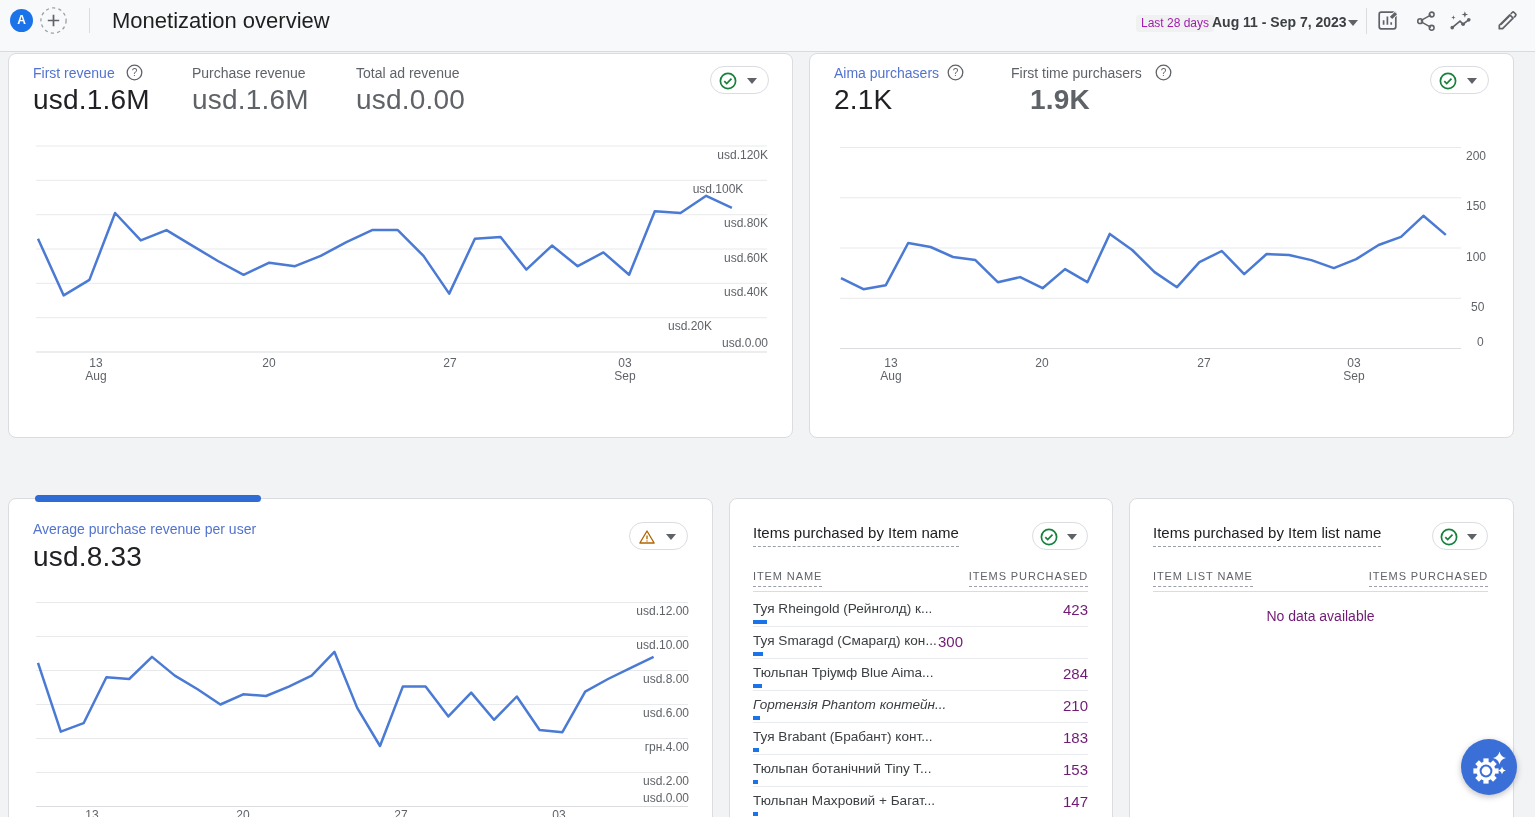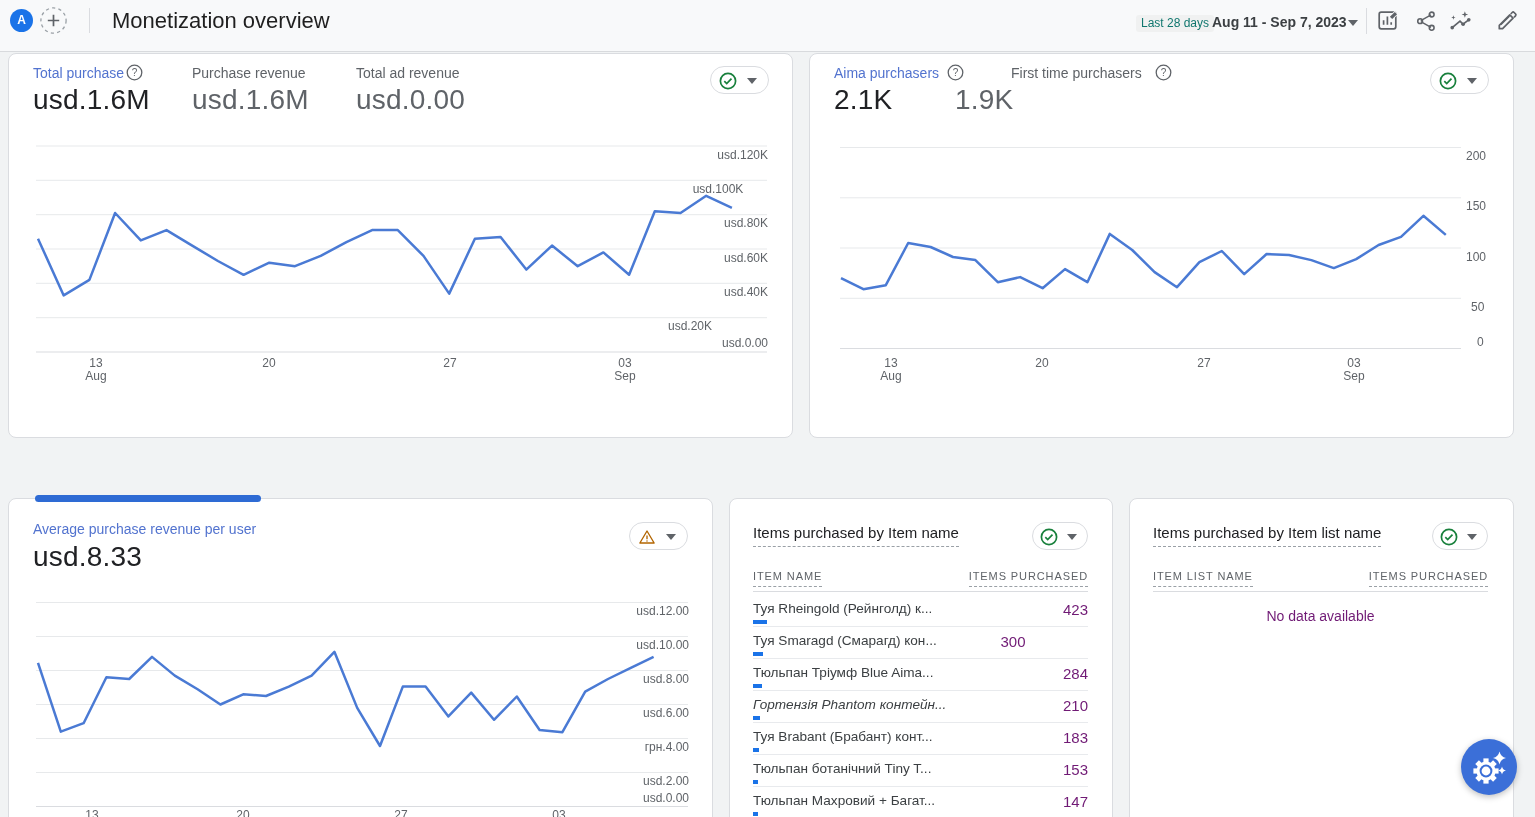--- a/index.html
+++ b/index.html
@@ -26,21 +26,21 @@
 
 <div class="header"></div>
 <div class="abs" style="left:10px;top:9px;width:23px;height:23px;border-radius:50%;background:#1a73e8;color:#fff;font-size:12px;font-weight:bold;text-align:center;line-height:23px;">A</div>
 <svg class="abs" style="left:40px;top:7px;" width="27" height="27" viewBox="0 0 27 27">
   <circle cx="13.5" cy="13.5" r="12.6" fill="none" stroke="#9aa0a6" stroke-width="1.3" stroke-dasharray="3.2,3.2"></circle>
   <path d="M13.5 7.8v11.4M7.8 13.5h11.4" stroke="#5f6368" stroke-width="1.7" fill="none"></path>
 </svg>
 <div class="abs" style="left:89px;top:8px;width:1px;height:25px;background:#dadce0;"></div>
 <div class="abs" style="left:112px;top:8px;font-size:22px;color:#1f1f1f;">Monetization overview</div>
 
-<div class="abs" style="left:1136px;top:15px;height:17px;background:#f0f1f1;border-radius:3px;padding:0 5px;font-size:12px;color:#0f766e;line-height:17px;">Last 28 days</div>
+<div class="abs" style="left:1136px;top:15px;height:17px;background:#f0f1f1;border-radius:3px;padding:0 5px;font-size:12px;color:#a21caf;line-height:17px;">Last 28 days</div>
 <div class="abs" style="left:1212px;top:14px;font-size:14px;font-weight:bold;color:#3c4043;white-space:nowrap;">Aug 11 - Sep 7, 2023</div>
 <div class="caret" style="left:1348px;top:20px;"></div>
 <div class="abs" style="left:1366px;top:8px;width:1px;height:26px;background:#dadce0;"></div>
 
 <svg class="abs" style="left:1376px;top:9px;" width="24" height="24" viewBox="0 0 24 24">
   <rect x="3.2" y="3.2" width="16.6" height="16.6" rx="2" fill="none" stroke="#5f6368" stroke-width="1.7"></rect>
   <path d="M7.6 15.8v-4.6M11.4 15.8V7.6M15.2 15.8v-2.6" stroke="#5f6368" stroke-width="1.7"></path>
   <path d="M13.9 7.8l4.9-4.9 2.3 2.3-4.9 4.9z" fill="#5f6368" stroke="#f8f9fa" stroke-width="1.6"></path>
   <path d="M13.9 7.8l4.9-4.9 2.3 2.3-4.9 4.9z" fill="#5f6368"></path>
 </svg>
@@ -86,21 +86,21 @@
   <g stroke="#e7e9eb" stroke-width="1">
     <path d="M36 602.5H688M36 636.5H688M36 670.5H688M36 704.5H688M36 738.5H688M36 772.5H688"></path>
   </g>
   <path d="M36 806.5H688" stroke="#dadce0" stroke-width="1.2"></path>
 
   <polyline fill="none" stroke="#4a7ad4" stroke-width="2.5" stroke-linejoin="round" points="38.0,238.7 63.7,295.4 89.4,279.9 115.1,213.0 140.8,240.4 166.5,230.1 192.2,245.6 217.9,261.0 243.6,274.8 269.3,262.7 295.0,266.2 320.7,255.9 346.4,242.1 372.1,230.1 397.8,230.1 423.5,255.9 449.2,293.6 474.9,238.7 500.6,237.0 526.3,269.6 552.0,245.6 577.7,266.2 603.4,252.4 629.1,274.8 654.8,211.2 680.5,213.0 706.2,195.8 731.9,207.8"></polyline>
   <polyline fill="none" stroke="#4a7ad4" stroke-width="2.5" stroke-linejoin="round" points="841.0,278.1 863.4,289.2 885.8,285.2 908.2,243.0 930.6,247.0 953.0,257.0 975.4,260.1 997.8,282.2 1020.2,277.1 1042.6,288.2 1065.0,269.1 1087.4,282.2 1109.8,233.9 1132.2,250.0 1154.6,272.1 1177.0,287.2 1199.4,262.1 1221.8,251.0 1244.2,274.1 1266.6,254.0 1289.0,255.0 1311.4,260.1 1333.8,268.1 1356.2,259.1 1378.6,245.0 1401.0,236.9 1423.4,215.8 1445.8,234.9"></polyline>
   <polyline fill="none" stroke="#4a7ad4" stroke-width="2.5" stroke-linejoin="round" points="38.0,662.9 60.8,731.7 83.6,723.2 106.4,677.3 129.2,679.0 152.0,656.9 174.8,675.6 197.6,689.2 220.4,704.5 243.2,694.3 266.0,696.0 288.8,686.6 311.6,675.6 334.4,651.8 357.2,707.9 380.0,746.0 402.8,686.6 425.6,686.6 448.4,716.4 471.2,692.6 494.0,719.8 516.8,696.5 539.6,730.0 562.4,732.2 585.2,691.6 608.0,679.0 630.8,667.8 653.6,656.9"></polyline>
 </svg>
 
-<div class="abs blue-title" style="left:33px;top:65px;">Total purchase</div>
+<div class="abs blue-title" style="left:33px;top:65px;">First revenue</div>
 <svg class="abs" style="left:126px;top:64px;" width="17" height="17" viewBox="0 0 17 17">
     <circle cx="8.5" cy="8.5" r="7.3" fill="none" stroke="#5f6368" stroke-width="1.3"></circle>
     <text x="8.5" y="12" text-anchor="middle" font-size="10" fill="#5f6368" font-family="Liberation Sans">?</text>
   </svg>
 <div class="abs bignum" style="left:33px;top:84px;">usd.1.6M</div>
 <div class="abs gray-label" style="left:192px;top:65px;">Purchase revenue</div>
 <div class="abs bignum gray" style="left:192px;top:84px;">usd.1.6M</div>
 <div class="abs gray-label" style="left:356px;top:65px;">Total ad revenue</div>
 <div class="abs bignum gray" style="left:356px;top:84px;">usd.0.00</div>
 
@@ -129,21 +129,21 @@
 <svg class="abs" style="left:947px;top:64px;" width="17" height="17" viewBox="0 0 17 17">
     <circle cx="8.5" cy="8.5" r="7.3" fill="none" stroke="#5f6368" stroke-width="1.3"></circle>
     <text x="8.5" y="12" text-anchor="middle" font-size="10" fill="#5f6368" font-family="Liberation Sans">?</text>
   </svg>
 <div class="abs bignum" style="left:834px;top:84px;">2.1K</div>
 <div class="abs gray-label" style="left:1011px;top:65px;">First time purchasers</div>
 <svg class="abs" style="left:1155px;top:64px;" width="17" height="17" viewBox="0 0 17 17">
     <circle cx="8.5" cy="8.5" r="7.3" fill="none" stroke="#5f6368" stroke-width="1.3"></circle>
     <text x="8.5" y="12" text-anchor="middle" font-size="10" fill="#5f6368" font-family="Liberation Sans">?</text>
   </svg>
-<div class="abs bignum gray" style="left:955px;top:84px;">1.9K</div>
+<div class="abs bignum gray" style="left:1030px;top:84px;font-weight:bold;">1.9K</div>
 
 <div class="pill" style="left:1430px;top:66px;">
   <svg style="position:absolute;left:8px;top:5px;" width="18" height="18" viewBox="0 0 18 18">
       <circle cx="9" cy="9" r="7.6" fill="none" stroke="#18803c" stroke-width="1.7"></circle>
       <path d="M5.3 9.2l2.4 2.4 4.8-5" fill="none" stroke="#18803c" stroke-width="1.7"></path>
     </svg>
   <div class="caret" style="left:36px;top:11px;"></div>
 </div>
 
 <div class="abs axlab" style="left:1466px;top:150px;">200</div>
@@ -193,21 +193,21 @@
 <div class="abs thead" style="left:753px;top:570px;border-bottom:1px dashed #9aa0a6;padding-bottom:4px;">ITEM NAME</div>
 <div class="abs thead" style="left:938px;top:570px;width:150px;text-align:right;"><span style="border-bottom:1px dashed #9aa0a6;padding-bottom:4px;display:inline-block;">ITEMS PURCHASED</span></div>
 <div class="rowsep" style="left:753px;top:591px;width:335px;background:#dadce0;"></div>
 
 <div class="abs rowname" style="left:753px;top:601px;">Туя Rheingold (Рейнголд) к...</div>
 <div class="abs rowval" style="left:938px;top:601px;width:150px;text-align:right;">423</div>
 <div class="minibar" style="left:753px;top:620px;width:14px;"></div>
 <div class="rowsep" style="left:753px;top:626px;width:335px;"></div>
 
 <div class="abs rowname" style="left:753px;top:633px;">Туя Smaragd (Смарагд) кон...</div>
-<div class="abs rowval" style="left:938px;top:633px;width:150px;text-align:center;">300</div>
+<div class="abs rowval" style="left:938px;top:633px;width:150px;text-align:left;">300</div>
 <div class="minibar" style="left:753px;top:652px;width:10px;"></div>
 <div class="rowsep" style="left:753px;top:658px;width:335px;"></div>
 
 <div class="abs rowname" style="left:753px;top:665px;">Тюльпан Тріумф Blue Aima...</div>
 <div class="abs rowval" style="left:938px;top:665px;width:150px;text-align:right;">284</div>
 <div class="minibar" style="left:753px;top:684px;width:9px;"></div>
 <div class="rowsep" style="left:753px;top:690px;width:335px;"></div>
 
 <div class="abs rowname" style="left:753px;top:697px;font-style:italic;">Гортензія Phantom контейн...</div>
 <div class="abs rowval" style="left:938px;top:697px;width:150px;text-align:right;">210</div>

